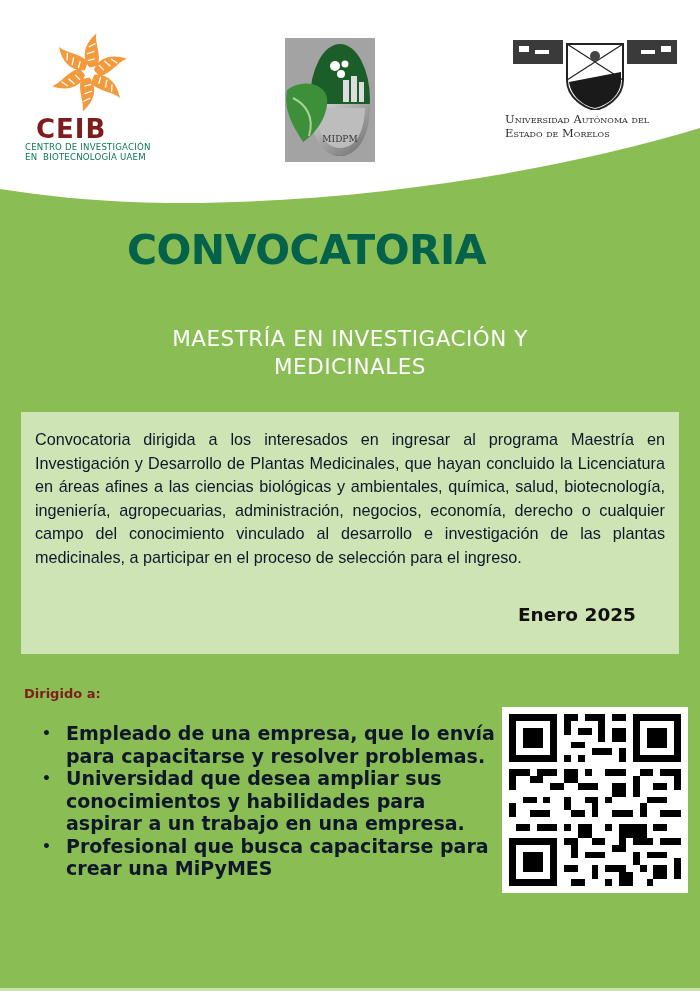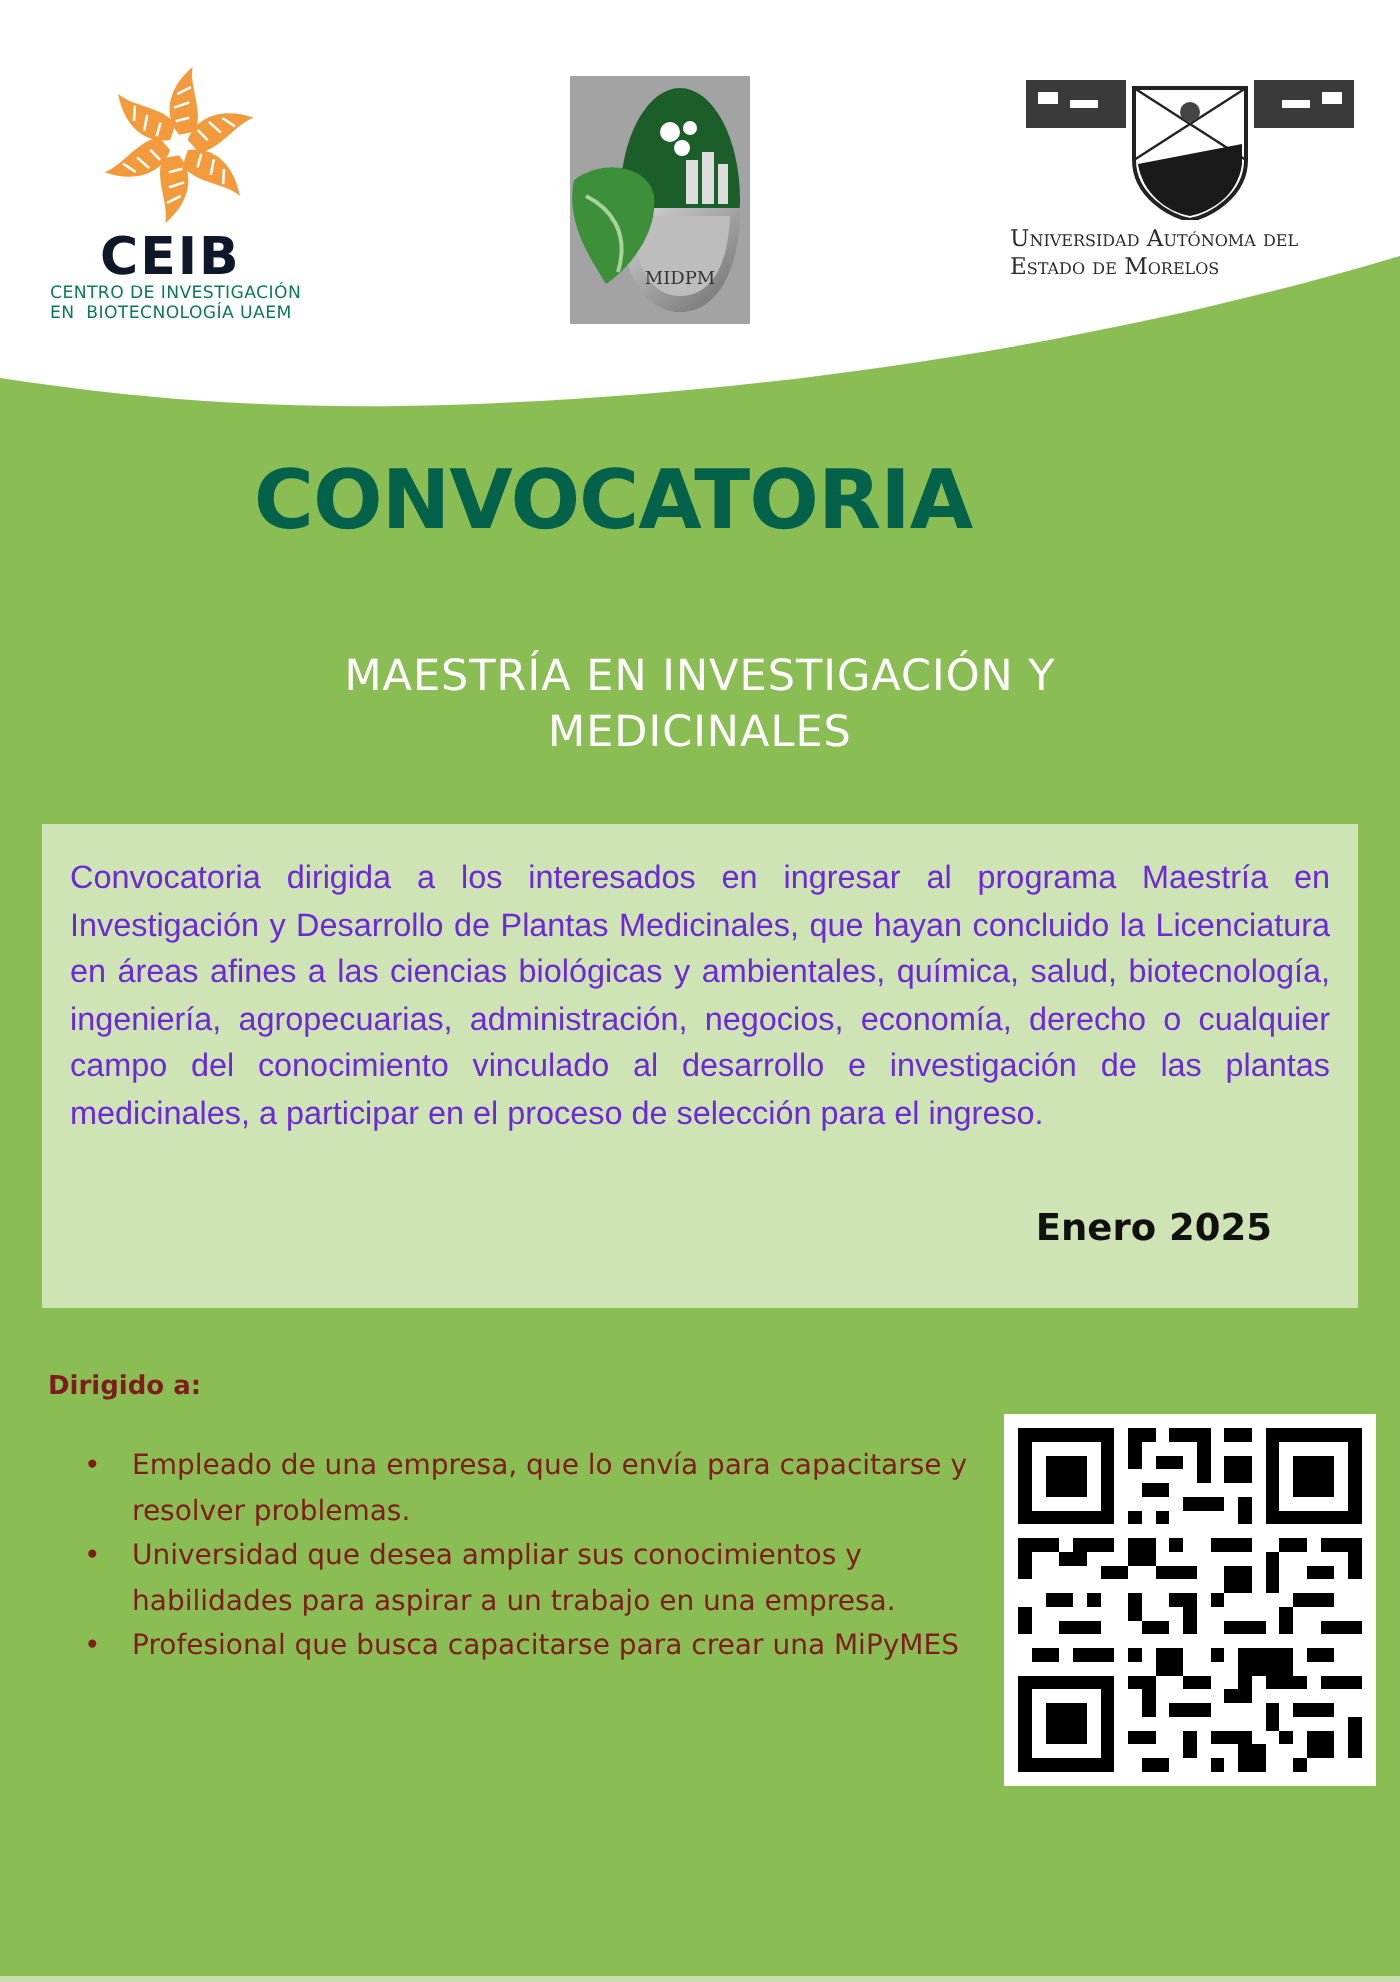--- a/index.html
+++ b/index.html
@@ -3,33 +3,33 @@
 <meta charset="utf-8">
 <style>
   * { box-sizing: border-box; margin: 0; padding: 0; }
   html, body { width: 700px; height: 991px; overflow: hidden; background: #8bbd55; }
   body { position: relative; font-family: "DejaVu Sans", sans-serif; }
   .page { position: absolute; left: 0; top: 0; width: 700px; height: 991px; background: #8bbd55; }
   .header-bg { position: absolute; left: 0; top: 0; width: 700px; height: 215px; }
   .logo { position: absolute; }
   .ceib { left: 22px; top: 30px; width: 140px; height: 130px; }
   .ceib-mark { position: absolute; left: 25px; top: 0; width: 85px; height: 85px; }
-  .ceib-word { position: absolute; left: 28px; top: 84px; font-family: "DejaVu Sans", sans-serif; font-weight: bold; font-size: 26px; color: #0f172a; letter-spacing: 1px; }
+  .ceib-word { position: absolute; left: 14px; top: 84px; font-family: "DejaVu Sans", sans-serif; font-weight: bold; font-size: 26px; color: #7f1d1d; letter-spacing: 1px; }
   .ceib-sub { position: absolute; left: 3px; top: 112px; font-family: "DejaVu Sans", sans-serif; font-size: 8.6px; color: #0a7a52; line-height: 10px; white-space: nowrap; letter-spacing: 0.2px; }
   .midpm { left: 285px; top: 38px; width: 90px; height: 124px; background: #a3a3a3; }
   .uaem { left: 505px; top: 36px; width: 180px; height: 100px; }
   .uaem-name { position: absolute; left: 0; top: 76px; width: 180px; font-family: "DejaVu Serif", serif; font-size: 11.5px; line-height: 14px; color: #2b2b2b; font-variant: small-caps; white-space: nowrap; }
   .title { position: absolute; left: 0; top: 226px; width: 613px; text-align: center; font-family: "DejaVu Sans", sans-serif; font-weight: bold; font-size: 41px; color: #05624a; letter-spacing: -0.5px; }
   .subtitle { position: absolute; left: 100px; top: 312px; width: 500px; text-align: center; font-family: "DejaVu Sans", sans-serif; font-size: 21.5px; line-height: 28px; color: #ffffff; letter-spacing: 0.5px; margin-top: 13px; }
   .infobox { position: absolute; left: 21px; top: 412px; width: 658px; height: 242px; background: #cfe4b4; }
-  .infotext { position: absolute; left: 14px; top: 16px; width: 630px; font-family: "Liberation Sans", sans-serif; font-size: 16.2px; line-height: 23.6px; color: #6d28d9; text-align: justify; }
+  .infotext { position: absolute; left: 14px; top: 16px; width: 630px; font-family: "Liberation Sans", sans-serif; font-size: 16.2px; line-height: 23.6px; color: #0f172a; text-align: justify; }
   .date { position: absolute; right: 43px; top: 192px; font-family: "DejaVu Sans", sans-serif; font-weight: bold; font-size: 18.5px; color: #111; }
   .aud-title { position: absolute; left: 24px; top: 686px; font-family: "DejaVu Sans", sans-serif; font-weight: bold; font-size: 13px; color: #7f1d1d; }
   .aud-list { position: absolute; left: 42px; top: 722px; width: 460px; list-style: none; }
-  .aud-list li { position: relative; padding-left: 24px; font-family: "DejaVu Sans", sans-serif; font-weight: normal; font-size: 14px; line-height: 22.5px; color: #7f1d1d; }
+  .aud-list li { position: relative; padding-left: 24px; font-family: "DejaVu Sans", sans-serif; font-weight: bold; font-size: 19px; line-height: 22.5px; color: #0f172a; }
   .aud-list li::before { content: "•"; position: absolute; left: 0; top: 0; font-size: 14px; }
   .qr { position: absolute; left: 502px; top: 707px; width: 186px; height: 186px; background: #fff; padding: 7px; }
   .qr svg { display: block; width: 172px; height: 172px; }
   .bottom-strip { position: absolute; left: 0; top: 988px; width: 700px; height: 3px; background: #c9e0ae; }
 </style>
 </head>
 <body>
 
 <div class="page">
 

